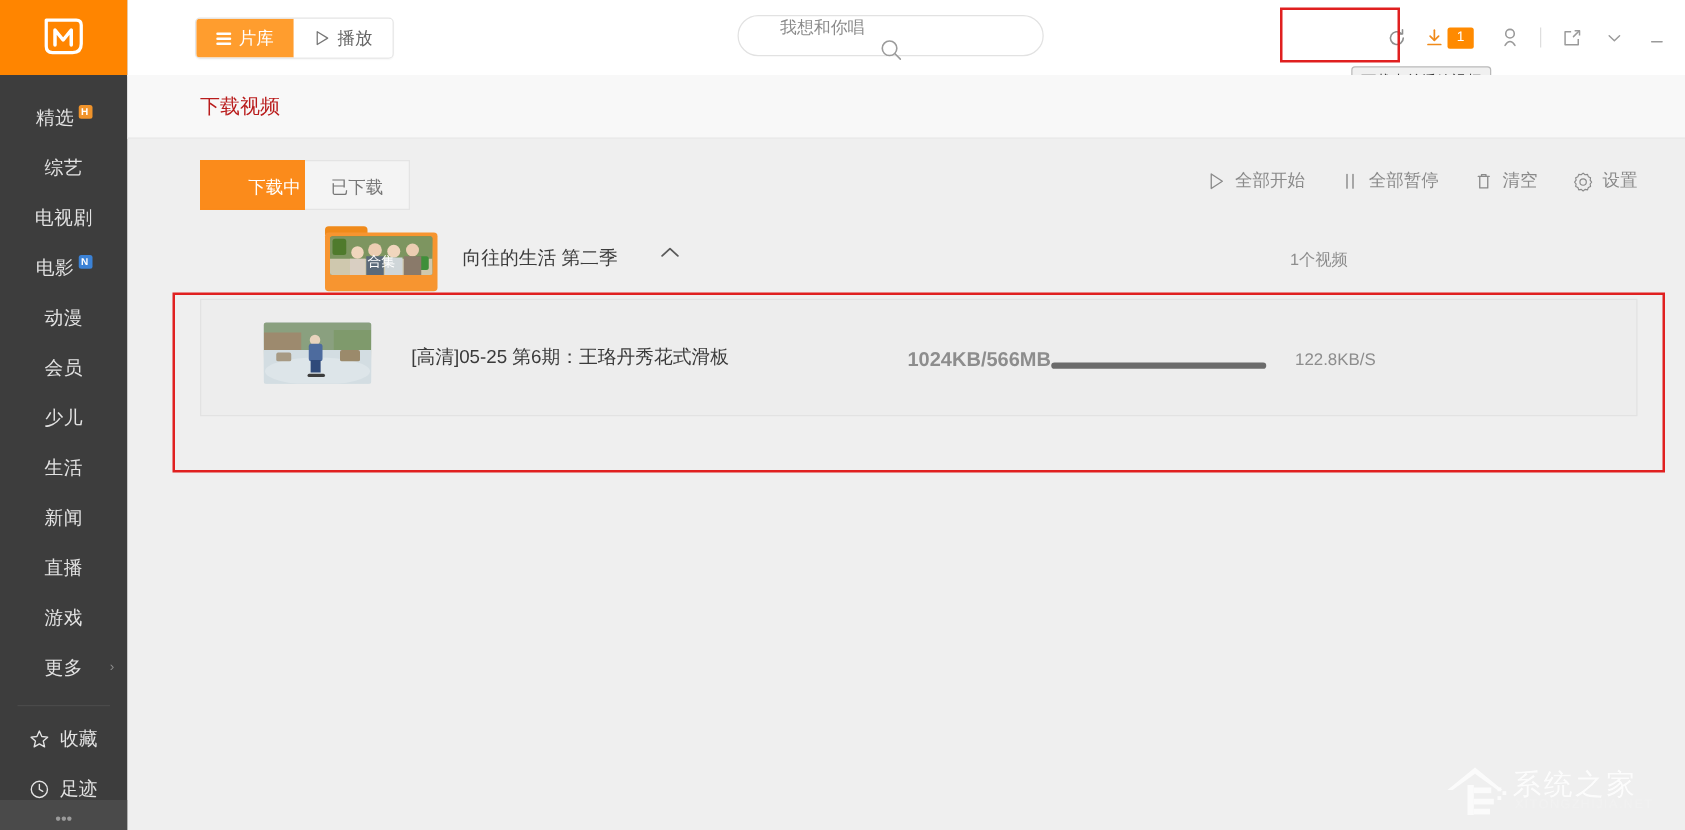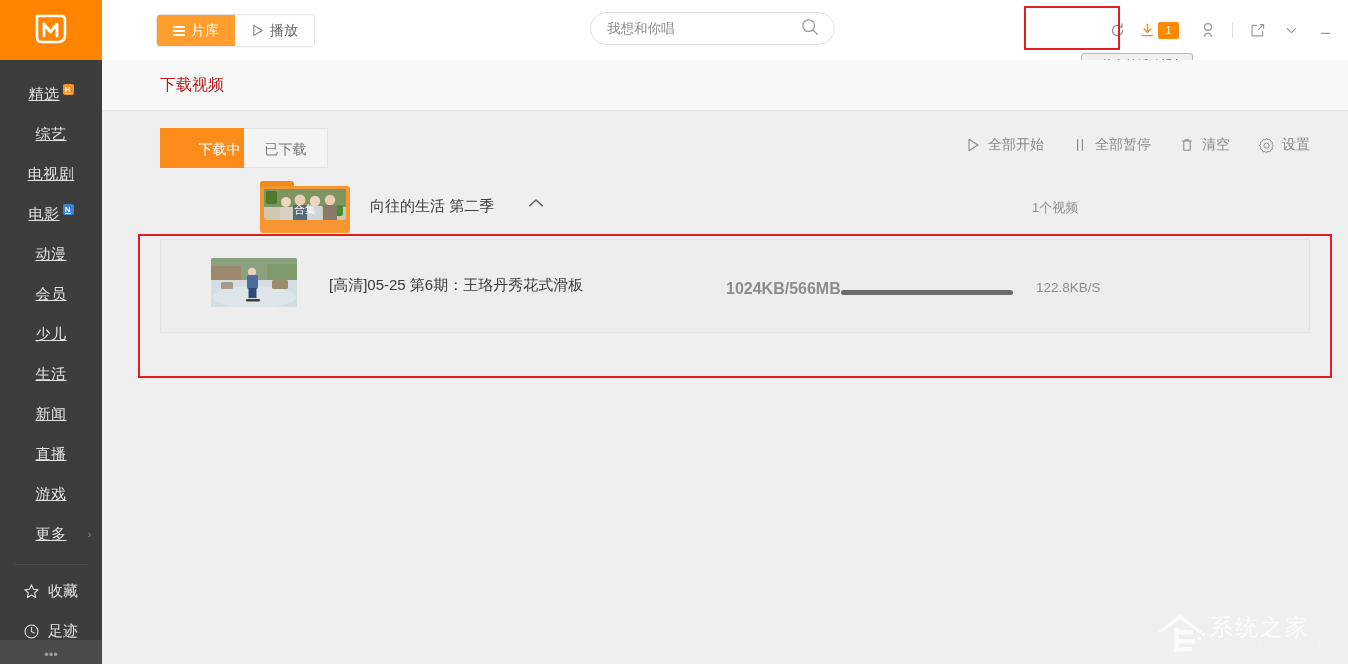--- a/index.html
+++ b/index.html
@@ -44,21 +44,20 @@
   .nav-item {
     height: 40px;
     display: flex;
     align-items: center;
     justify-content: center;
     color: #e3e3e3;
     font-size: 15px;
     position: relative;
     cursor: pointer;
     letter-spacing: 0.5px;
-    text-decoration: underline;
   }
   .nav-item .badge {
     display: inline-block;
     font-size: 8px;
     line-height: 11px;
     height: 11px;
     width: 11px;
     text-align: center;
     border-radius: 2px;
     color: #fff;
@@ -154,20 +153,21 @@
     position: absolute;
     left: 488px; top: 12px;
     width: 245px; height: 33px;
     border: 1px solid #e2e2e2;
     border-radius: 17px;
     background: #fff;
     display: flex;
     align-items: center;
     padding: 0 14px;
     box-sizing: border-box;
+    flex-direction: column;
   }
   .searchbox input {
     border: none;
     outline: none;
     flex: 1;
     font-size: 13.5px;
     color: #8b8b8b;
     font-family: "Liberation Sans", "DejaVu Sans", sans-serif;
     background: transparent;
   }

